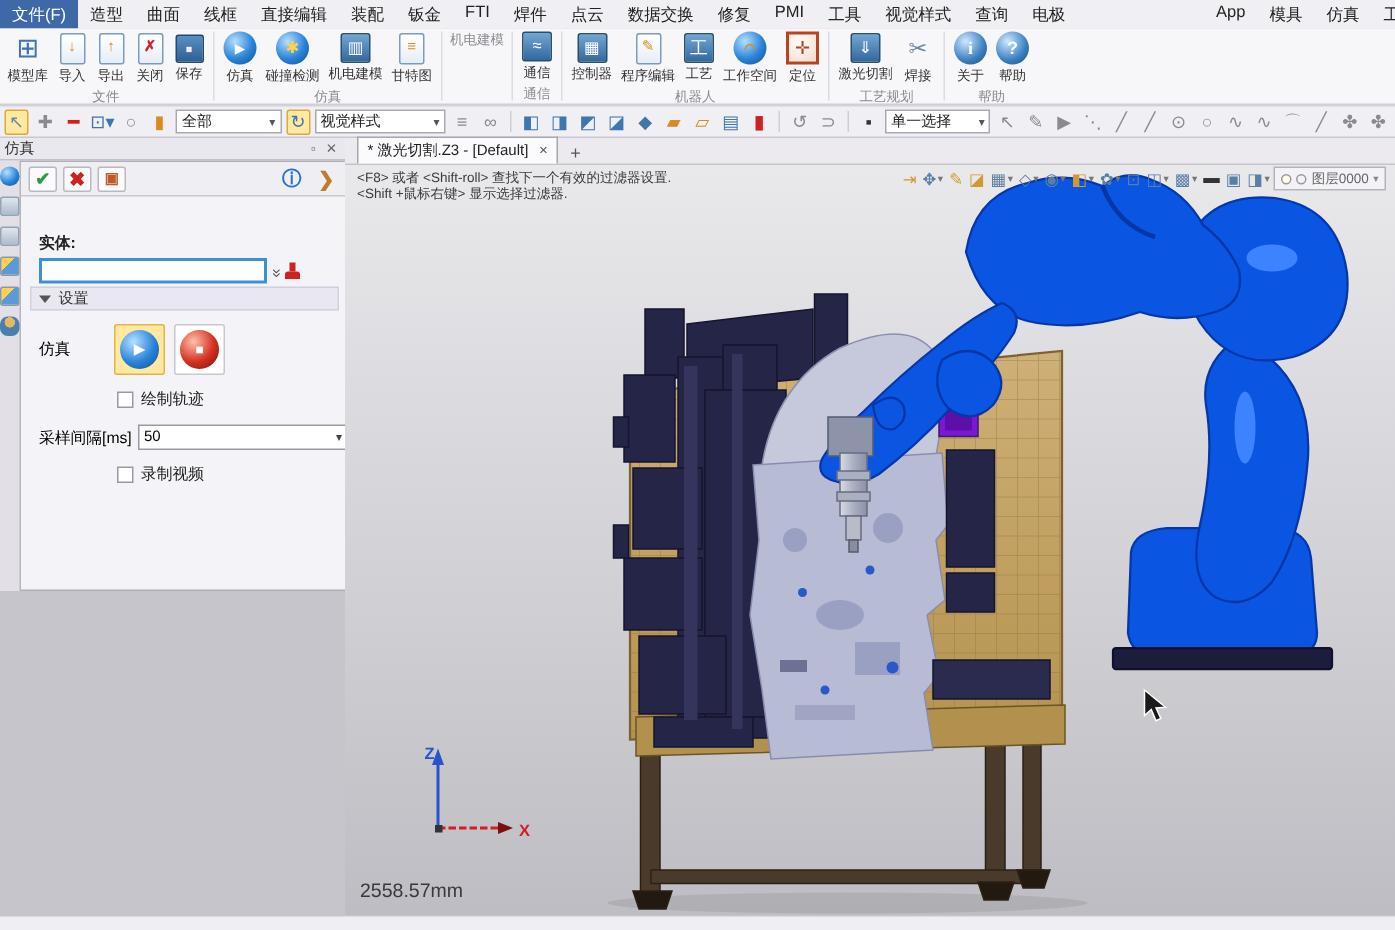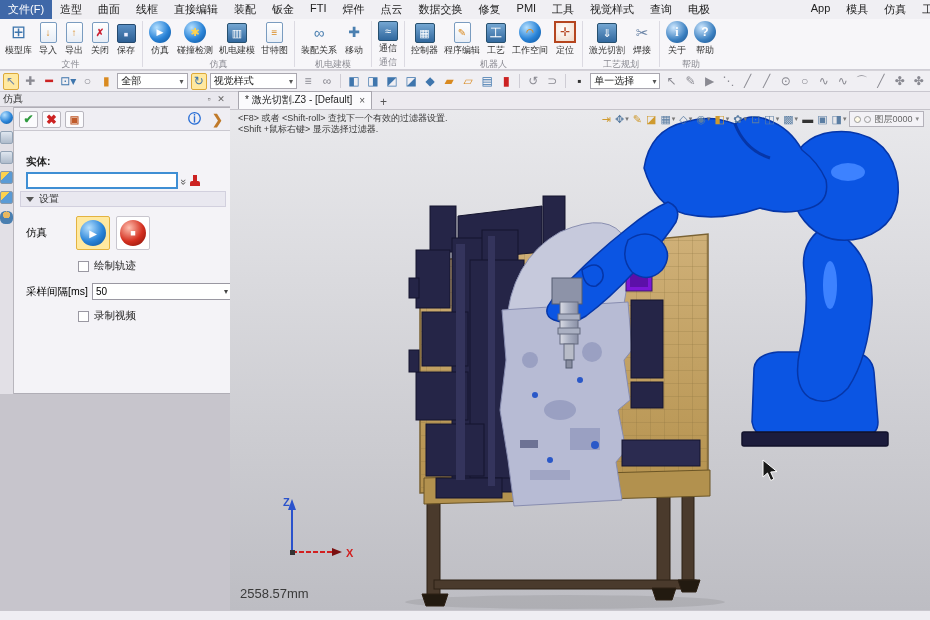--- a/index.html
+++ b/index.html
@@ -11,21 +11,21 @@
   .menubar { position:absolute; left:0; top:0; width:930px; height:19px;
     background:#f0eff3; display:flex; align-items:stretch; font-size:11px; color:#222; }
   .mi { padding:2px 8px 0; cursor:default; white-space:nowrap; }
   .mi.file { background:#3f68a8; color:#fff; }
   .mi.active { background:#fff; border:1px solid #a9a7af; border-bottom:none;margin-top:28px; }
 
   
   .ribbon { position:absolute; left:0; top:19px; width:930px; height:51px;
     background:#f7f6f9; border-bottom:1px solid #d0ced6; display:flex; align-items:stretch; }
   .rgroup { display:flex; flex-direction:column; padding:1px 2px 0; }
-  .rbtns { display:flex; flex:1; align-items:flex-end; }
+  .rbtns { display:flex; flex:1; align-items:center; }
   .rbtn { display:flex; flex-direction:column; align-items:center; padding:1px 3px; min-width:26px; border-radius:2px; }
   .rlab { font-size:9px; color:#333; margin-top:1px; white-space:nowrap; }
   .rglabel { font-size:9px; color:#8a8a92; text-align:center; padding:0 2px 1px; white-space:nowrap; }
   .rsep { width:1px; background:#dcdae2; margin:2px 1px; }
   .ric { width:22px; height:22px; display:flex; align-items:center; justify-content:center; font-size:14px; line-height:1; }
   .g-doc { width:17px; height:21px; background:linear-gradient(#ffffff,#e7edf6); border:1px solid #7a9cc0; border-radius:2px; font-size:10px; }
   .g-sphere { border-radius:50%; background:radial-gradient(circle at 35% 30%, #b5e0ff, #2a84d8 55%, #0c4f95); color:#fff; font-size:9px; }
   .g-panel { width:20px; height:20px; background:linear-gradient(#74a6d2,#31689e); border:1px solid #27506f; border-radius:2px; color:#fff; font-size:11px; }
   .g-flat { color:#4a7fb0; font-size:17px; }
   .g-round { border-radius:50%; background:radial-gradient(circle at 35% 30%, #cfe8ff, #3a7fc0 60%, #1b4f86); color:#fff; font-size:12px; font-weight:bold; }
@@ -220,30 +220,20 @@
           </div>
         <div class="rbtn">
             <span class="ric g-doc i-gantt"></span>
             <span class="rlab">甘特图</span>
           </div>
       </div>
       <div class="rglabel">仿真</div>
     </div>
     <div class="rsep"></div>
     <div class="rgroup">
-      <div class="rbtns">
-        <div class="rbtn">
-            <span class="ric g-flat i-assembly"></span>
-            <span class="rlab">装配关系</span>
-          </div>
-        <div class="rbtn">
-            <span class="ric g-flat i-move"></span>
-            <span class="rlab">移动</span>
-          </div>
-      </div>
       <div class="rglabel">机电建模</div>
     </div>
     <div class="rsep"></div>
     <div class="rgroup">
       <div class="rbtns">
         <div class="rbtn">
             <span class="ric g-panel i-comm"></span>
             <span class="rlab">通信</span>
           </div>
       </div>

